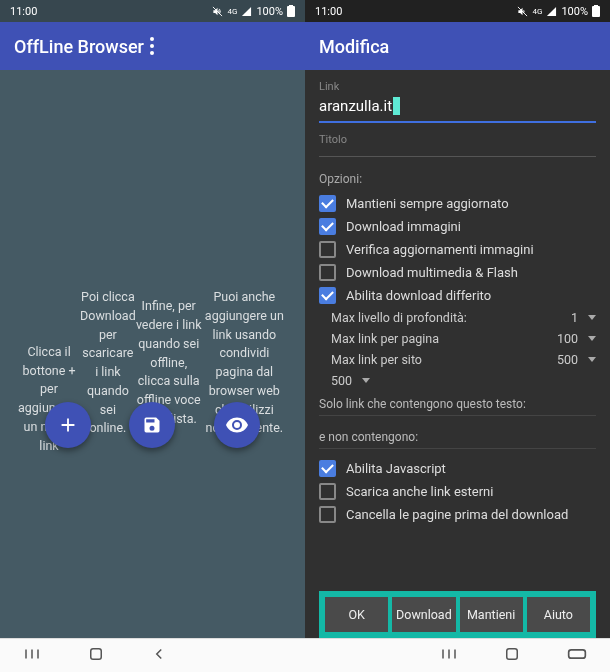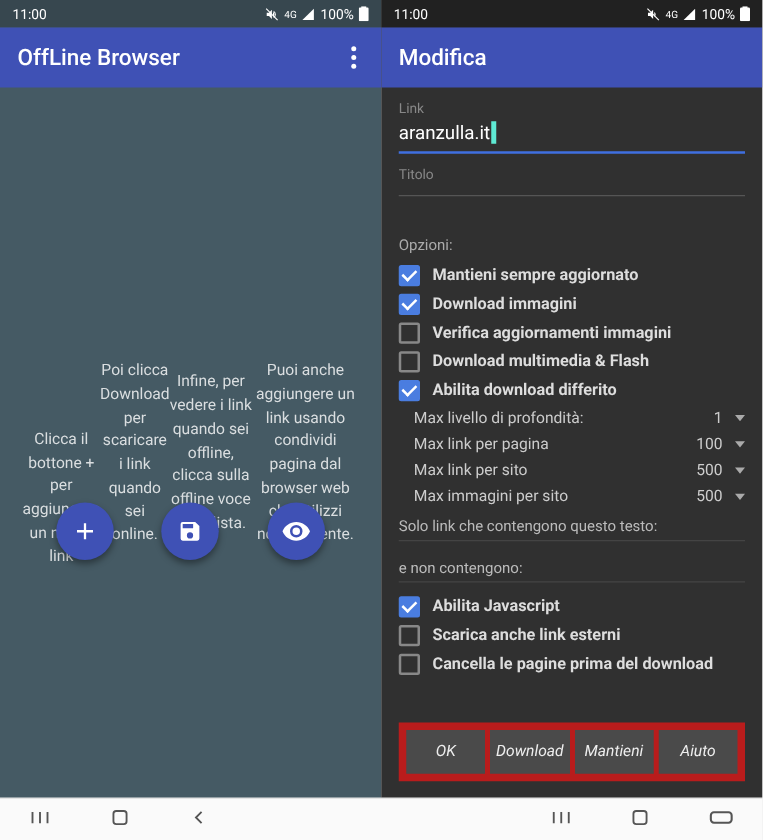--- a/index.html
+++ b/index.html
@@ -7,54 +7,54 @@
   .phones { display: flex; flex: 1; }
   .phone { width: 305px; height: 638px; position: relative; display: flex; flex-direction: column; overflow: hidden; }
   .phone-left { background: #455a64; }
   .phone-right { background: #303030; }
 
   .status-bar { height: 22px; background: #37474f; color: #fff; font-size: 11px; display: flex; align-items: center; justify-content: space-between; padding: 0 10px; }
   .phone-right .status-bar { background: #212121; }
   .status-right { display: flex; align-items: center; gap: 4px; }
   .status-icon { display: inline-flex; align-items: center; }
 
-  .app-bar { height: 48px; background: #3f51b5; color: #fff; display: flex; align-items: center; padding: 0 14px; font-size: 18px; font-weight: 500; justify-content: space-between; }
+  .app-bar { height: 48px; background: #3f51b5; color: #fff; display: flex; align-items: center; padding: 0 14px; font-size: 18px; font-weight: 500; }
   .phone-right .app-bar { background: #3f51b5; }
 
   .dots { display: flex; flex-direction: column; gap: 3px; padding: 6px; }
   .dots span { width: 4px; height: 4px; background: #fff; border-radius: 50%; }
 
   .left-body { flex: 1; display: flex; align-items: center; padding: 0 18px; color: #dadee0; font-size: 12.5px; text-align: center; }
   .left-body p { margin-top: 18px; line-height: 1.5; }
   .left-body p:first-child { margin-top: 90px; }
 
   .fab-row { position: absolute; bottom: 190px; left: 0; right: 0; display: flex; justify-content: space-around; padding: 0 26px; }
   .fab { width: 46px; height: 46px; border-radius: 50%; background: #3f51b5; display: flex; align-items: center; justify-content: center; box-shadow: 0 3px 6px rgba(0,0,0,.4); }
 
-  .right-body { flex: 1; display: flex; flex-direction: column; padding: 6px 14px 13px 14px; color: #e0e0e0; font-size: 12px; overflow: hidden; }
+  .right-body { flex: 1; display: flex; flex-direction: column; padding: 6px 14px 0 14px; color: #e0e0e0; font-size: 12px; overflow: hidden; }
   .field-label { color: #888; font-size: 11px; margin-top: 4px; }
   .field-input { background: transparent; border: none; border-bottom: 1px solid #555; color: #fff; font-size: 15px; padding: 4px 0 6px 0; width: 100%; }
   .field-input.active { border-bottom: 2px solid #3f6fe0; }
-  .cursor { border-right: 4px solid #5eead4; padding-right: 1px; text-align: right; }
-
-  .section-label { color: #aaa; font-size: 12px; margin-top: 32px; margin-bottom: 6px; }
-  .chk-row { display: flex; align-items: center; gap: 10px; padding: 3px 0; font-weight: bold; }
+  .cursor { border-right: 7px solid #5eead4; padding-right: 1px; text-align: right; }
+
+  .section-label { color: #aaa; font-size: 12px; margin-top: 15px; margin-bottom: 6px; }
+  .chk-row { display: flex; align-items: center; gap: 10px; padding: 3px 0; }
   .chk { width: 17px; height: 17px; border: 2px solid #888; border-radius: 2px; display: flex; align-items: center; justify-content: center; flex-shrink: 0; }
   .chk.checked { background: #4a7de0; border-color: #4a7de0; }
   .chk.checked::after { content: ""; width: 9px; height: 5px; border-left: 2px solid #fff; border-bottom: 2px solid #fff; transform: rotate(-45deg) translate(1px,-1px); }
   .chk-label { font-size: 13px; color: #ddd; }
 
   .num-row { display: flex; align-items: center; justify-content: space-between; padding: 3px 0; font-size: 12.5px; color: #ccc; margin-left: 12px; }
   .num-val { display: flex; align-items: center; gap: 10px; }
   .caret { width: 0; height: 0; border-left: 4px solid transparent; border-right: 4px solid transparent; border-top: 5px solid #aaa; }
 
   .thin-line { border-bottom: 1px solid #444; margin: 4px 0 8px 0; }
   .sub-label { font-size: 12px; color: #bbb; margin-top: 6px; }
 
-  .button-bar { display: flex; gap: 4px; padding: 6px 6px; background: #b91c1c; margin-top: auto; font-style: italic; }
+  .button-bar { display: flex; gap: 4px; padding: 6px 6px; background: #14b8a6; margin-top: auto; }
   .btn { flex: 1; background: #4a4a4a; color: #eee; font-size: 12.5px; text-align: center; padding: 10px 0; }
 
   .nav-bar { height: 34px; background: #fafafa; display: flex; align-items: center; justify-content: space-around; border-top: 1px solid #ddd; }
 </style>
 </head>
 <body>
 
 <div class="phones">
 
   <div class="phone phone-left">
@@ -188,21 +188,20 @@
           </span>
       </div>
       <div class="num-row">
         <span>Max link per sito</span>
         <span class="num-val">
             <span>500</span>
             <span class="caret"></span>
           </span>
       </div>
       <div class="num-row">
-        <span>Max immagini per sito</span>
         <span class="num-val">
             <span>500</span>
             <span class="caret"></span>
           </span>
       </div>
 
       <div class="sub-label">Solo link che contengono questo testo:</div>
       <div class="thin-line"></div>
       <div class="sub-label">e non contengono:</div>
       <div class="thin-line"></div>

